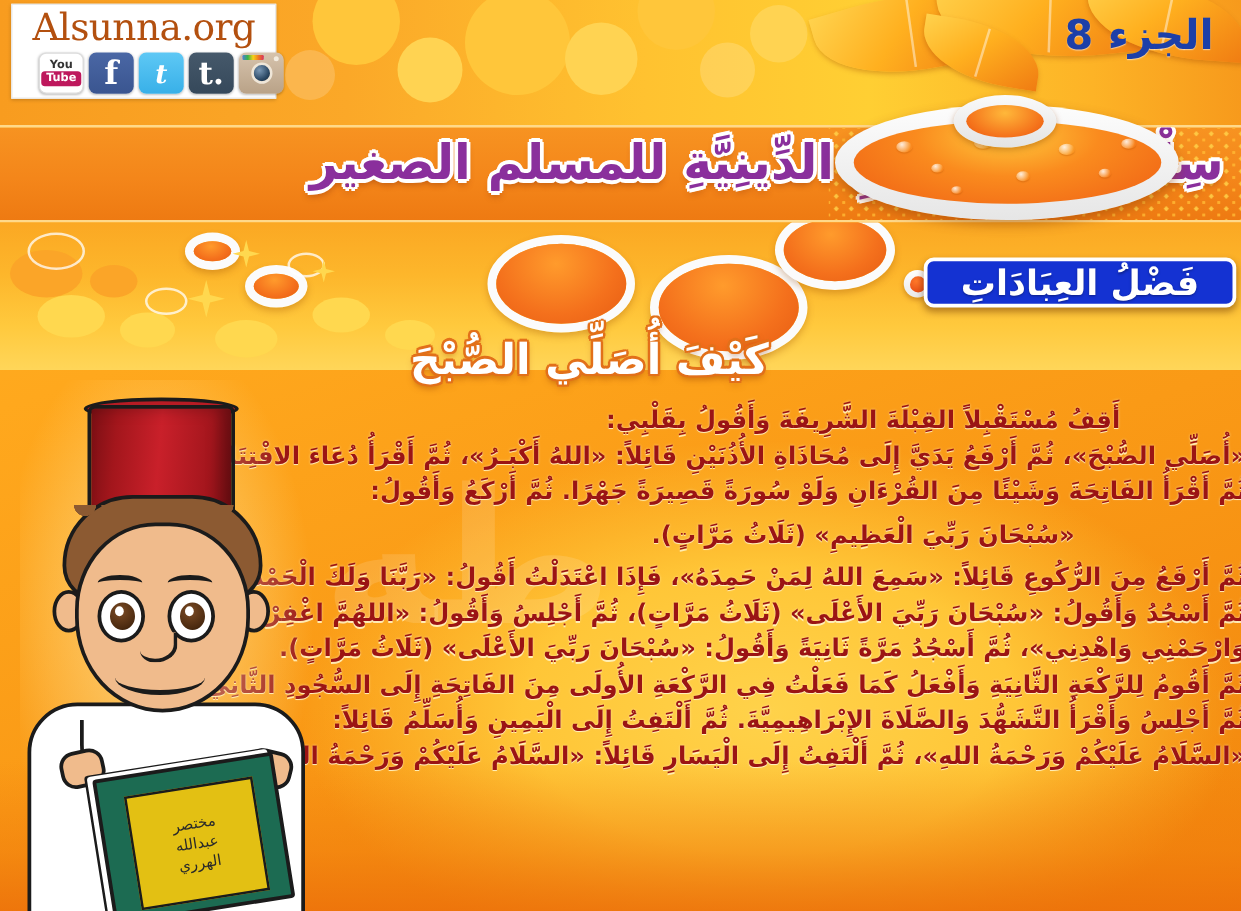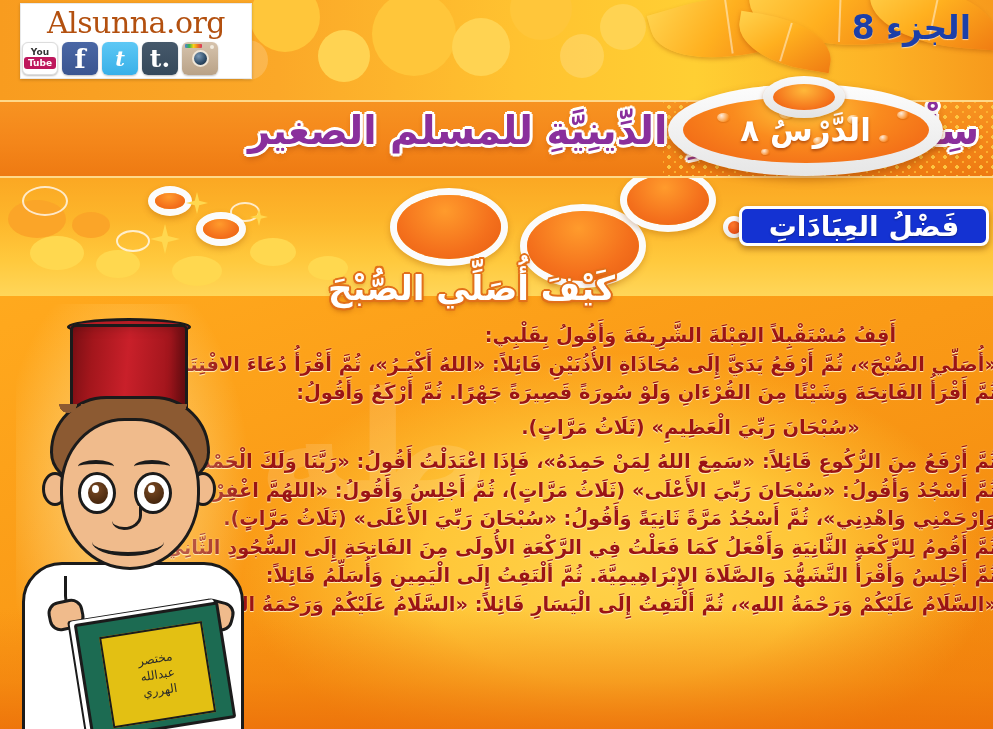--- a/index.html
+++ b/index.html
@@ -49,32 +49,32 @@
   #part-label {
     position:absolute; right:22px; top:8px;
     font-size:33px; font-weight:bold; color:#1c3fa8;
     text-shadow:0 1px 1px rgba(255,255,255,.6);
     letter-spacing:0px; direction:rtl;
     z-index:7;
   }
 
   
   #logo-box {
-    position:absolute; left:20px; top:3px; width:232px; height:76px;
+    position:absolute; left:9px; top:3px; width:212px; height:76px;
     background:#fff; border:1px solid #e9e9e9;
     box-shadow:0 1px 3px rgba(0,0,0,.2);
     z-index:9;
   }
   #logo-text {
     font-family:"DejaVu Serif","Liberation Serif",serif;
     font-size:30px; color:#b3500f; direction:ltr; text-align:center;
     line-height:34px; letter-spacing:-0.5px; padding-top:2px;
     text-shadow:0 1px 0 #fff;
   }
-  #social-row { display:flex; gap:4px; padding:2px 5px 0 1px; direction:ltr; }
+  #social-row { display:flex; gap:4px; padding:2px 5px 0 21px; direction:ltr; }
   .soc { width:36px; height:33px; border-radius:6px; position:relative;
          display:flex; align-items:center; justify-content:center;
          box-shadow:0 1px 2px rgba(0,0,0,.25); flex:none; }
   .soc-yt { background:#fff; border:1px solid #ddd; flex-direction:column; }
   .yt-you { font-size:9px; color:#333; font-weight:bold; line-height:9px; }
   .yt-tube { background:#be185d; color:#fff; font-size:9px; font-weight:bold;
              padding:1px 4px; border-radius:3px; line-height:10px; }
   .soc-fb { background:linear-gradient(#4a67a5,#3a5590); color:#fff;
             font-family:"DejaVu Serif",serif; font-size:26px; font-weight:bold; }
   .soc-tw { background:linear-gradient(#5ec8f5,#38b0e8); color:#fff;
@@ -388,21 +388,20 @@
   <div id="lesson-badge">
     <div id="lesson-badge-inner">
       <span class="drop" style="left:34px;top:16px;width:13px;height:9px;"></span>
       <span class="drop" style="left:62px;top:34px;width:10px;height:7px;"></span>
       <span class="drop" style="left:96px;top:12px;width:15px;height:10px;"></span>
       <span class="drop" style="left:130px;top:40px;width:11px;height:8px;"></span>
       <span class="drop" style="left:164px;top:18px;width:13px;height:9px;"></span>
       <span class="drop" style="left:196px;top:38px;width:10px;height:7px;"></span>
       <span class="drop" style="left:78px;top:52px;width:9px;height:6px;"></span>
       <span class="drop" style="left:214px;top:14px;width:12px;height:8px;"></span>
-      <span id="lesson-text">الدَّرْسُ ٨</span>
     </div>
   </div>
 
   <div id="mid-band">
     <div class="ring" style="left:390px;top:10px;width:118px;height:78px;">
         <i></i>
       </div>
     <div class="ring" style="left:520px;top:26px;width:126px;height:84px;">
         <i></i>
       </div>

